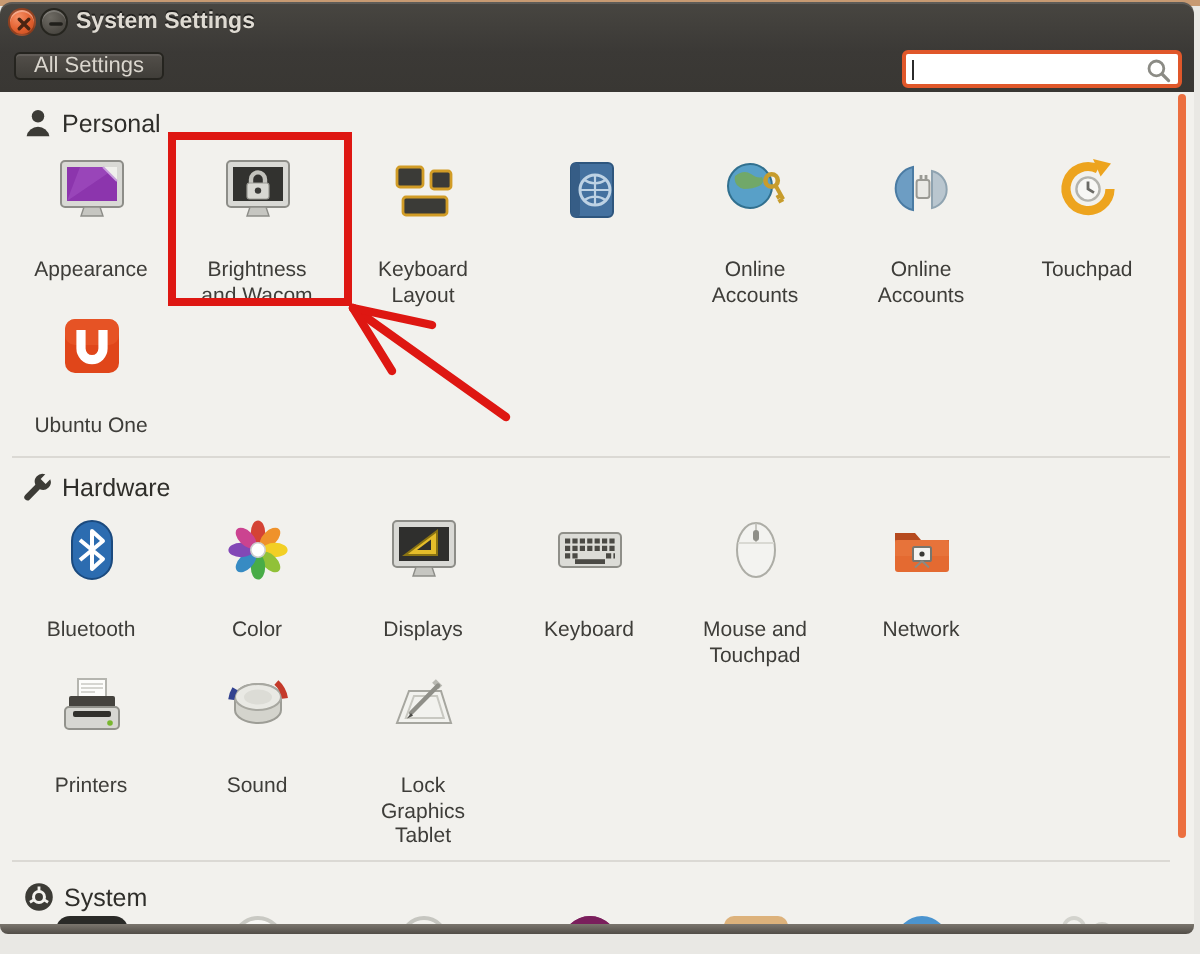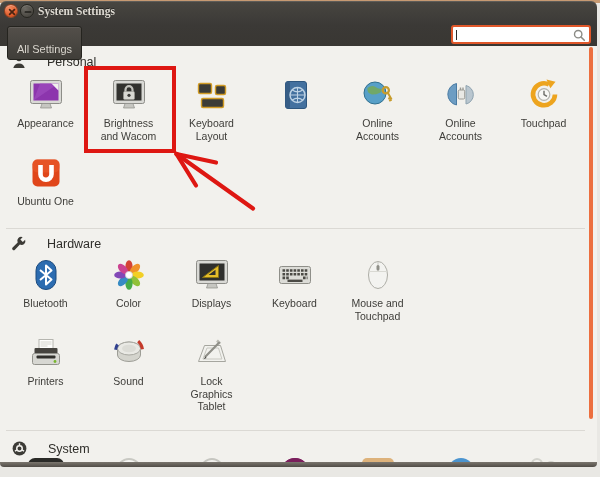--- a/index.html
+++ b/index.html
@@ -6,50 +6,50 @@
   html,body { width:600px; height:477px; }
   body { font-family:"Liberation Sans", sans-serif; background:#e9e8e4; position:relative; overflow:hidden; }
   #canvas { position:absolute; inset:0; width:600px; height:477px; }
   .desktop-strip { position:absolute; top:0; left:0; width:600px; height:3px; background:#c79a72; }
 
   
   .window { position:absolute; left:0; top:1px; width:597px; height:465px; }
   .topbar { position:absolute; top:0; left:0; right:0; height:45px;
             background:linear-gradient(#484641,#3b3936 55%, #393733);
             border-radius:6px 6px 0 0; box-shadow:inset 0 1px 0 rgba(255,255,255,.12); z-index:3; }
-  .titlebar { position:absolute; top:0; left:0; right:0; height:22px;font-family:Liberation Serif, serif; }
+  .titlebar { position:absolute; top:0; left:0; right:0; height:22px; }
   .wbtn { position:absolute; top:3px; width:14px; height:14px; border-radius:50%; }
   .wbtn.close { left:4px; background:radial-gradient(circle at 35% 30%, #f69066, #e2602f 55%, #c14a1d); border:1px solid #38211573; box-shadow:inset 0 1px 0 rgba(255,255,255,.35); }
   .wbtn.min   { left:20px; background:radial-gradient(circle at 35% 30%, #6d6a63, #514e48 60%, #403e39); border:1px solid #26251f; box-shadow:inset 0 1px 0 rgba(255,255,255,.18); }
   .wbtn svg { position:absolute; left:2px; top:2px; }
   .wtitle { position:absolute; left:38px; top:4px; font-size:11.5px; font-weight:bold; color:#dfdbd3; text-shadow:0 -1px 0 rgba(0,0,0,.5); }
 
-  .allset-btn { position:absolute; left:7px; top:25px; height:14px; padding:16px 9px; font-size:11px;
+  .allset-btn { position:absolute; left:7px; top:25px; height:14px; padding:0 9px; font-size:11px;
                 color:#dad6ce; background:linear-gradient(#534f4a,#403e39); border:1px solid #25241f;
                 border-radius:3px; box-shadow:inset 0 1px 0 rgba(255,255,255,.09); font-family:inherit; }
   .searchbox { position:absolute; right:6px; top:24px; width:140px; height:19px; background:#fff;
                border:2px solid #e0572a; border-radius:3px; }
   .searchbox input { position:absolute; left:4px; top:0; width:112px; height:15px; border:none; outline:none;
                      font-size:11px; font-family:inherit; background:transparent; color:#333; }
   .caret { position:absolute; left:3px; top:2.5px; width:1px; height:10px; background:#2b2b2b; }
   .searchbox svg { position:absolute; right:3px; top:1.5px; }
 
   .content { position:absolute; top:45px; left:0; right:0; height:416px; background:#f2f1ed; overflow:hidden; z-index:1; }
   .bottom-band { position:absolute; left:0; right:0; top:461px; height:5px;
                  background:linear-gradient(#7b766e,#514d47); border-radius:0 0 4px 4px; z-index:4; }
   .vscroll { position:absolute; left:589px; top:1px; width:4px; height:372px; background:#ec6f3f; border-radius:2px; z-index:5; }
 
-  .sec-header { position:absolute; left:11px; display:flex; align-items:center; gap:20px;
+  .sec-header { position:absolute; left:11px; display:flex; align-items:center; gap:4px;
                 font-size:12.5px; color:#2f2e2a; }
   .sep { position:absolute; left:6px; right:12px; height:1px; background:#dbd9d4; }
 
   .row { position:absolute; left:4px; display:flex; }
   .tile { width:83px; display:flex; flex-direction:column; align-items:center; cursor:default; }
   .t-icon { height:38px; display:flex; align-items:flex-start; justify-content:center; }
-  .t-label { margin-top:2px; max-width:66px; text-align:center; font-size:10.5px; line-height:12.5px; color:#3e3d39; }
+  .t-label { margin-top:14px; max-width:66px; text-align:center; font-size:10.5px; line-height:12.5px; color:#3e3d39; }
 
   
   .hl-box { position:absolute; left:84px; top:66px; width:92px; height:87px; border:4px solid #de1712; z-index:8; }
   .arrow-overlay { position:absolute; left:0; top:0; z-index:9; pointer-events:none; }
 
   
   .cut { margin-top:1px; }
   .cut.backup { width:36px; height:16px; background:#2a2a27; border-radius:7px 7px 3px 3px; }
   .cut.ring   { width:26px; height:26px; border:2px solid #c9c9c3; border-radius:50%; background:#f7f7f4; }
   .cut.gear   { width:24px; height:24px; border:2px solid #c6c6c0; border-radius:50%; background:#f2f1ed; }
@@ -265,20 +265,33 @@
           <div class="t-icon">
               <svg width="36" height="36" viewBox="0 0 36 36">
             <ellipse cx="18" cy="18" rx="9.5" ry="13.5" fill="#f3f3f0" stroke="#adada6"></ellipse>
             <path d="M18 4.8 V14" stroke="#c6c6c0"></path>
             <path d="M9 14.5 H27" stroke="#d9d9d3"></path>
             <rect x="16.5" y="8" width="3" height="5.5" rx="1.5" fill="#8f8f88"></rect>
           </svg>
             </div>
           <div class="t-label">Mouse and Touchpad</div>
         </div>
+        <div class="tile">
+          <div class="t-icon">
+              <svg width="36" height="36" viewBox="0 0 36 36">
+            <path d="M4.5 9.5 h10 l3 3.5 h14 v4 h-27 z" fill="#b64a1e"></path>
+            <rect x="4.5" y="13" width="27" height="16" rx="1.5" fill="#e46a31"></rect>
+            <rect x="4.5" y="13" width="27" height="8" fill="#ea7a42" opacity=".55"></rect>
+            <rect x="13.5" y="16.5" width="9" height="7" rx=".8" fill="#f4f4f1" stroke="#77766f"></rect>
+            <circle cx="18" cy="20" r="1.3" fill="#3a3a36"></circle>
+            <path d="M18 23.5 l-3.5 3.2 M18 23.5 l3.5 3.2" stroke="#8b8b84" stroke-width="1"></path>
+          </svg>
+            </div>
+          <div class="t-label">Network</div>
+        </div>
       </div>
 
       <div class="row" style="top:289px">
         <div class="tile">
           <div class="t-icon">
               <svg width="36" height="36" viewBox="0 0 36 36">
             <rect x="11" y="4.5" width="14" height="9" fill="#fdfdfb" stroke="#b5b5af"></rect>
             <path d="M12.5 7 h11 M12.5 9 h11 M12.5 11 h7" stroke="#c9c9c3" stroke-width=".8"></path>
             <rect x="6.5" y="13" width="23" height="6.5" rx="1" fill="#45433e"></rect>
             <rect x="4.5" y="18.5" width="27" height="11" rx="2" fill="#d7d7d2" stroke="#92928c"></rect>

